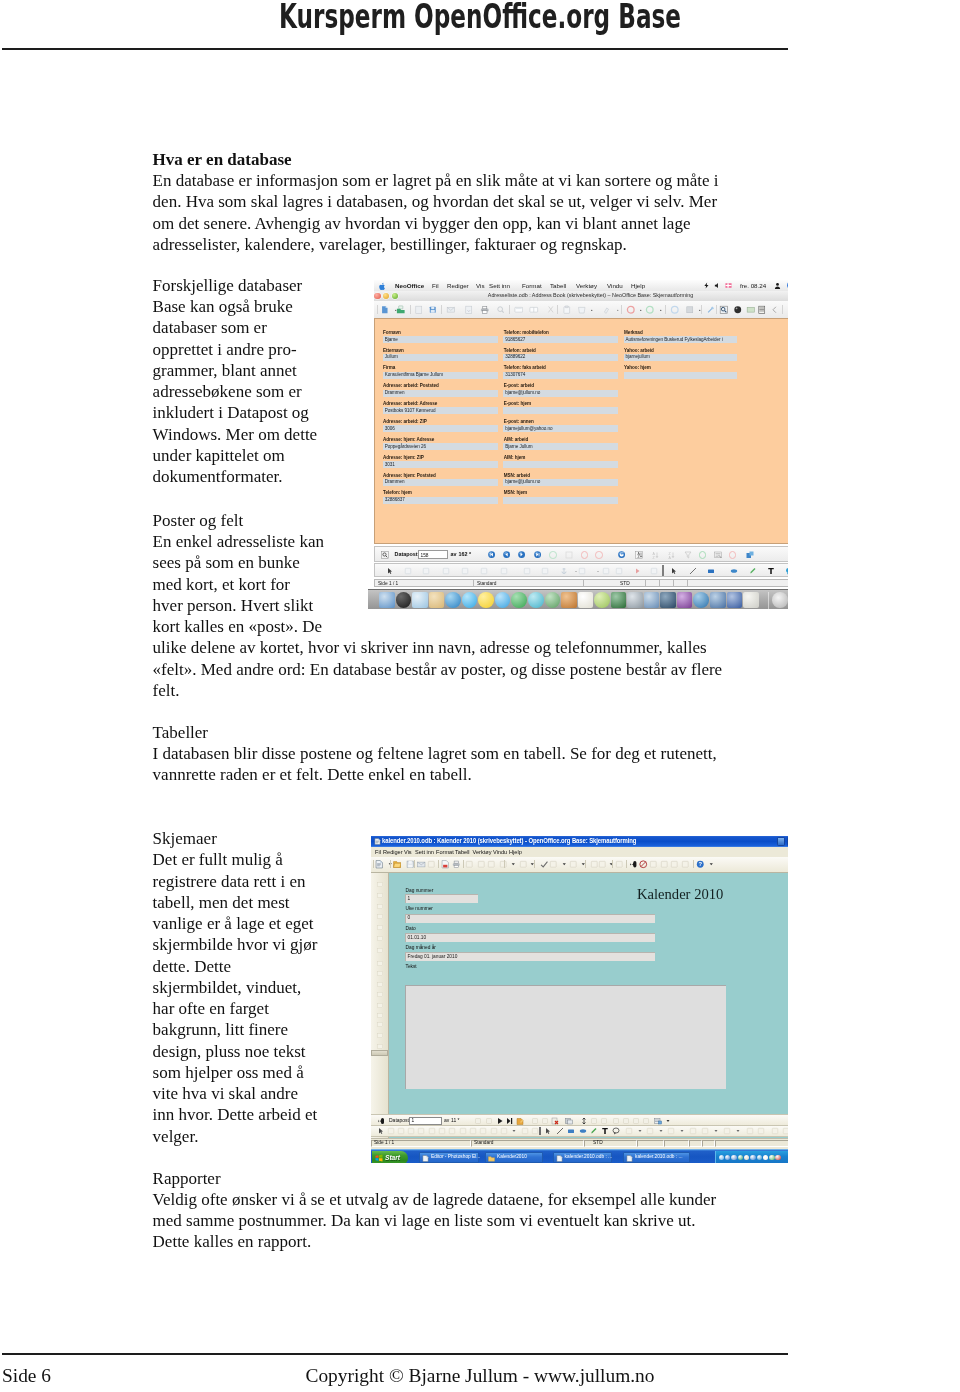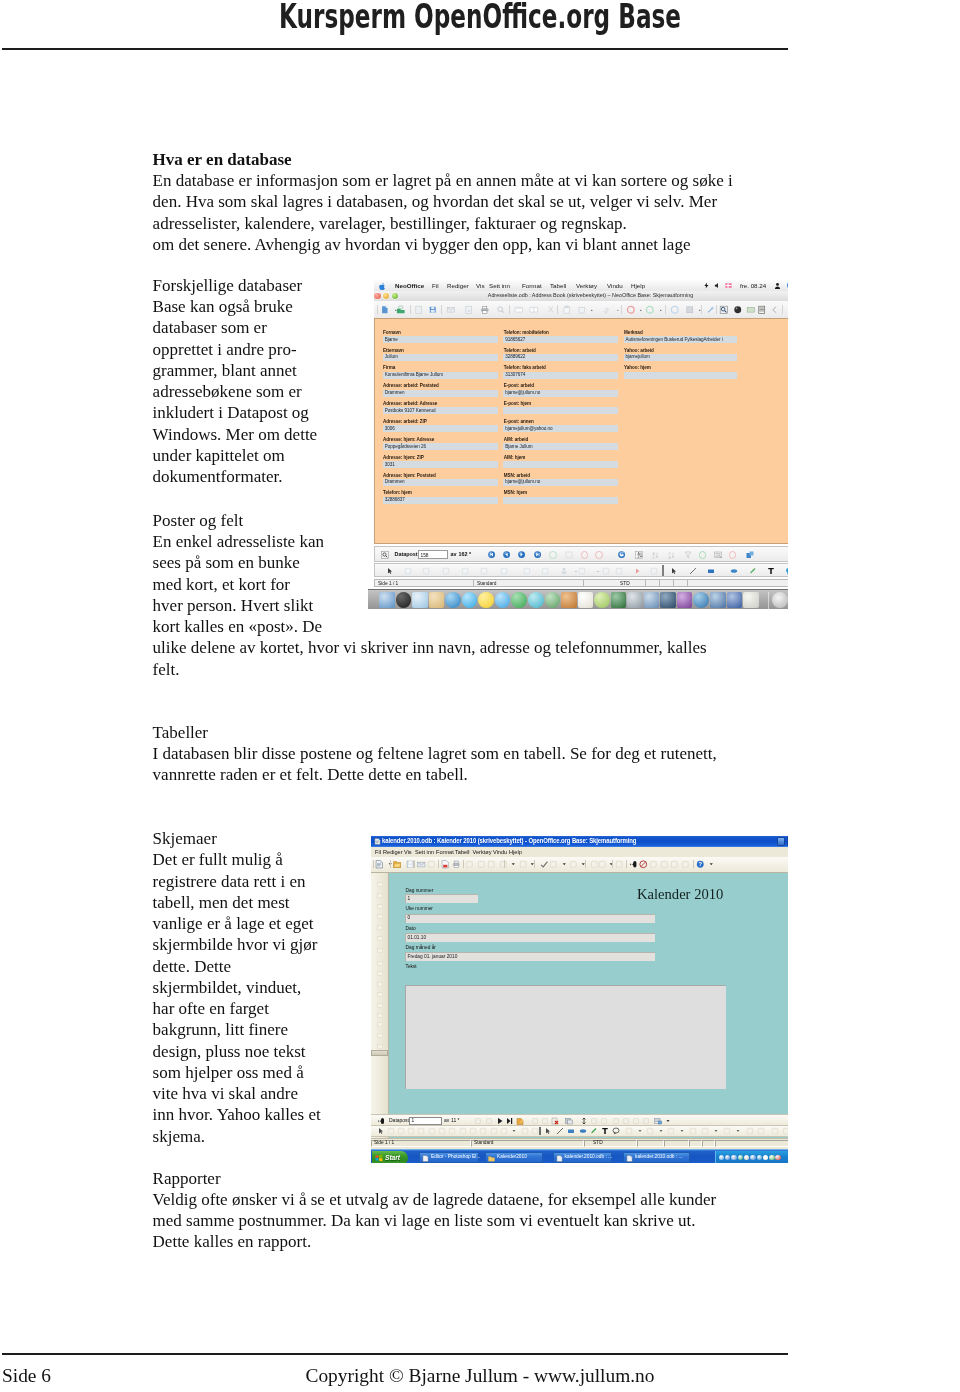--- a/index.html
+++ b/index.html
@@ -120,24 +120,24 @@
 </head>
 <body>
 
 <div class="page">
 
   <div class="doc-title">Kursperm OpenOffice.org Base</div>
   <div class="hrule" style="left:2px;top:48px;width:955px;height:2px;"></div>
 
   <div class="txt b" style="left:152.6px;top:149px;">Hva er en database</div>
   <div class="txt" style="left:152.6px;top:170px;">
-    <div>En database er informasjon som er lagret på en annen måte at vi kan sortere og søke i</div>
+    <div>En database er informasjon som er lagret på en slik måte at vi kan sortere og måte i</div>
     <div>den. Hva som skal lagres i databasen, og hvordan det skal se ut, velger vi selv. Mer</div>
+    <div>om det senere. Avhengig av hvordan vi bygger den opp, kan vi blant annet lage</div>
     <div>adresselister, kalendere, varelager, bestillinger, fakturaer og regnskap.</div>
-    <div>om det senere. Avhengig av hvordan vi bygger den opp, kan vi blant annet lage</div>
   </div>
 
   <div class="txt" style="left:152.6px;top:275px;">Forskjellige databaser</div>
   <div class="txt" style="left:152.6px;top:296px;">
     <div>Base kan også bruke</div>
     <div>databaser som er</div>
     <div>opprettet i andre pro-</div>
     <div>grammer, blant annet</div>
     <div>adressebøkene som er</div>
     <div>inkludert i Datapost og</div>
@@ -147,45 +147,46 @@
   </div>
 
   <div class="txt" style="left:152.6px;top:510px;">Poster og felt</div>
   <div class="txt" style="left:152.6px;top:531px;">
     <div>En enkel adresseliste kan</div>
     <div>sees på som en bunke</div>
     <div>med kort, et kort for</div>
     <div>hver person. Hvert slikt</div>
     <div>kort kalles en «post». De</div>
     <div>ulike delene av kortet, hvor vi skriver inn navn, adresse og telefonnummer, kalles</div>
+    <div>«felt». Med andre ord: En database består av poster, og disse postene består av flere</div>
     <div>felt.</div>
   </div>
 
   <div class="txt" style="left:152.6px;top:721.5px;">Tabeller</div>
   <div class="txt" style="left:152.6px;top:742.5px;">
     <div>I databasen blir disse postene og feltene lagret som en tabell. Se for deg et rutenett,</div>
-    <div>vannrette raden er et felt. Dette dette en tabell.</div>
+    <div>vannrette raden er et felt. Dette enkel en tabell.</div>
   </div>
 
   <div class="txt" style="left:152.6px;top:828.3px;">Skjemaer</div>
   <div class="txt" style="left:152.6px;top:849.3px;">
     <div>Det er fullt mulig å</div>
     <div>registrere data rett i en</div>
     <div>tabell, men det mest</div>
     <div>vanlige er å lage et eget</div>
     <div>skjermbilde hvor vi gjør</div>
     <div>dette. Dette</div>
     <div>skjermbildet, vinduet,</div>
     <div>har ofte en farget</div>
     <div>bakgrunn, litt finere</div>
     <div>design, pluss noe tekst</div>
     <div>som hjelper oss med å</div>
     <div>vite hva vi skal andre</div>
-    <div>inn hvor. Yahoo kalles et</div>
-    <div>skjema.</div>
+    <div>inn hvor. Dette arbeid et</div>
+    <div>velger.</div>
   </div>
 
   <div class="txt" style="left:152.6px;top:1167.5px;">Rapporter</div>
   <div class="txt" style="left:152.6px;top:1188.5px;">
     <div>Veldig ofte ønsker vi å se et utvalg av de lagrede dataene, for eksempel alle kunder</div>
     <div>med samme postnummer. Da kan vi lage en liste som vi eventuelt kan skrive ut.</div>
     <div>Dette kalles en rapport.</div>
   </div>
 
   <div class="shot" id="shot-mac">

